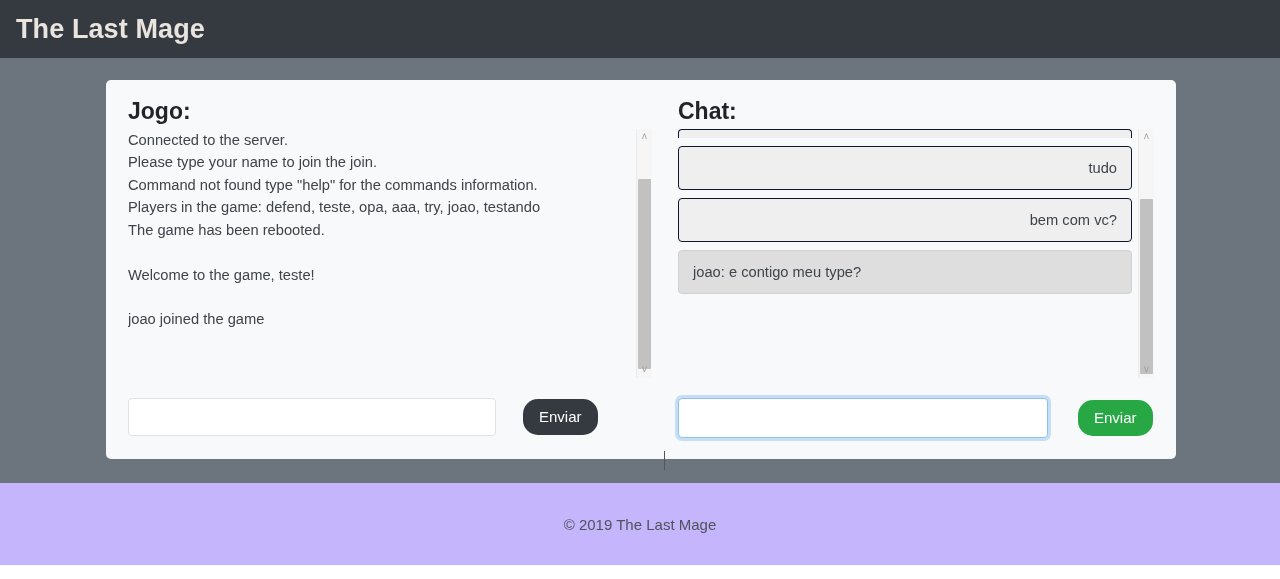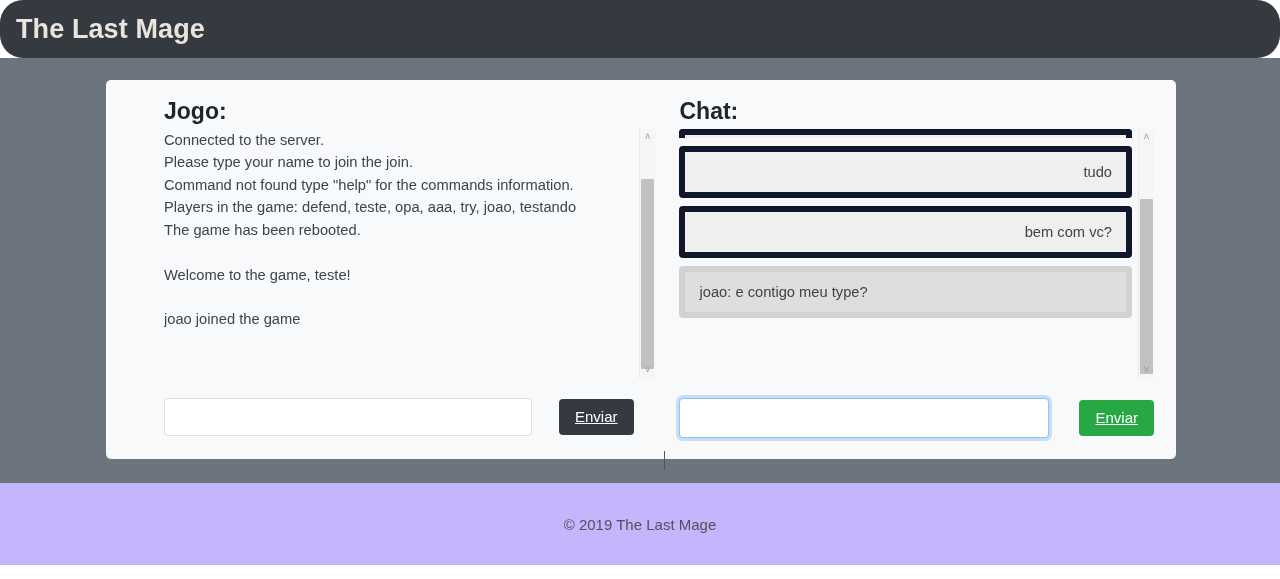--- a/index.html
+++ b/index.html
@@ -10,21 +10,20 @@
     font-family:"Liberation Sans", sans-serif;
     overflow:hidden;
   }
 
   
   .navbar{
     height:58px;
     background:#343a40;
     display:flex; align-items:center;
     padding:16px 16px;
-    border-radius:23px;
   }
   .brand{
     color:#e9e4de;
     font-size:27px;
     font-weight:bold;
     letter-spacing:.1px;
   }
 
   
   .page-band{
@@ -32,21 +31,20 @@
     height:425px;
     position:relative;
   }
 
   .card{
     position:absolute;
     left:106px; top:22px;
     width:1070px; height:379px;
     background:#f8f9fa;
     border-radius:5px;
-    padding-left:36px;
   }
 
   .card-inner{
     display:flex;
     padding:18px 22px 0 22px;
     height:100%;
   }
   .col{ position:relative; }
   .col-game{ width:524px; }
   .col-spacer{ width:26px; }
@@ -107,21 +105,21 @@
     position:relative;
     height:249px;
     display:flex;
   }
   .chat-list{
     flex:1;
     overflow:hidden;
     padding-right:6px;
   }
   .bubble{
-    border:6px solid #0f172a;
+    border:1px solid #0f172a;
     border-radius:4px;
     padding:10px 14px;
     margin-bottom:8px;
     font-size:14.7px;
     color:#3f444a;
     line-height:20px;
     min-height:44px;
     display:flex;
     align-items:center;
   }
@@ -171,28 +169,27 @@
     box-shadow:0 0 0 3px rgba(140,190,240,.45);
   }
   .caret{
     position:absolute;
     left:664px; top:393px;
     width:1px; height:19px;
     background:#555;
   }
   .btn{
     border:none;
-    border-radius:4px;
+    border-radius:15px;
     color:#ffffff;
     font-size:15px;
     font-family:"Liberation Sans", sans-serif;
     cursor:pointer;
     padding:9px 16px;
     line-height:1.2;
-    text-decoration:underline;
   }
   .btn-dark{ background:#343a40; margin-left:27px; }
   .btn-green{ background:#28a745; margin-left:30px; }
 
   
   .footer{
     height:82px;
     background:#c4b5fd;
     display:flex;
     align-items:center;

